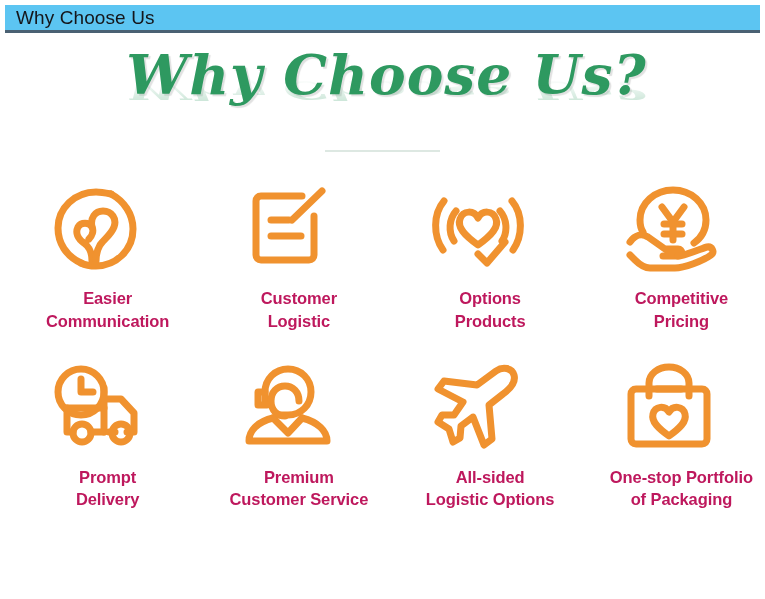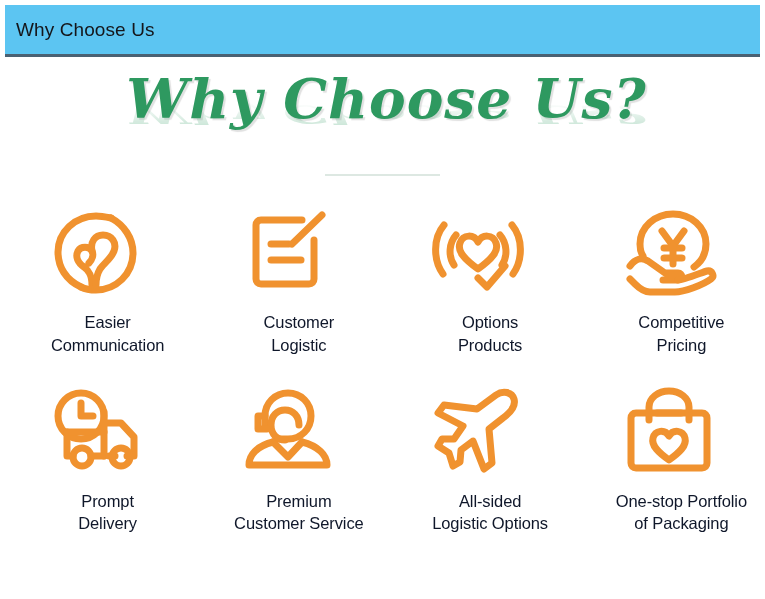--- a/index.html
+++ b/index.html
@@ -16,21 +16,21 @@
   }
 
   
   .titlebar-wrap {
     padding: 5px 5px 0 5px;
     box-sizing: border-box;
     width: 765px;
   }
   .titlebar {
     background: #5cc5f2;
-    height: 52px;
+    height: 28px;
     display: flex;
     align-items: center;
     border-bottom: 3px solid #4a6173;
     box-sizing: border-box;
   }
   .titlebar-text {
     font-size: 19px;
     color: #15161a;
     padding-left: 11px;
     letter-spacing: 0.1px;
@@ -98,22 +98,22 @@
     display: flex;
     align-items: center;
     justify-content: center;
   }
   .icon-box svg {
     display: block;
   }
   .cell-label {
     margin-top: 11px;
     font-size: 16.5px;
-    font-weight: normal;
-    color: #0f172a;
+    font-weight: bold;
+    color: #be185d;
     text-align: center;
     line-height: 1.38;
     letter-spacing: -0.1px;
     margin-left: 24px;
   }
 </style>
 </head>
 <body>
 
 <div class="titlebar-wrap">

